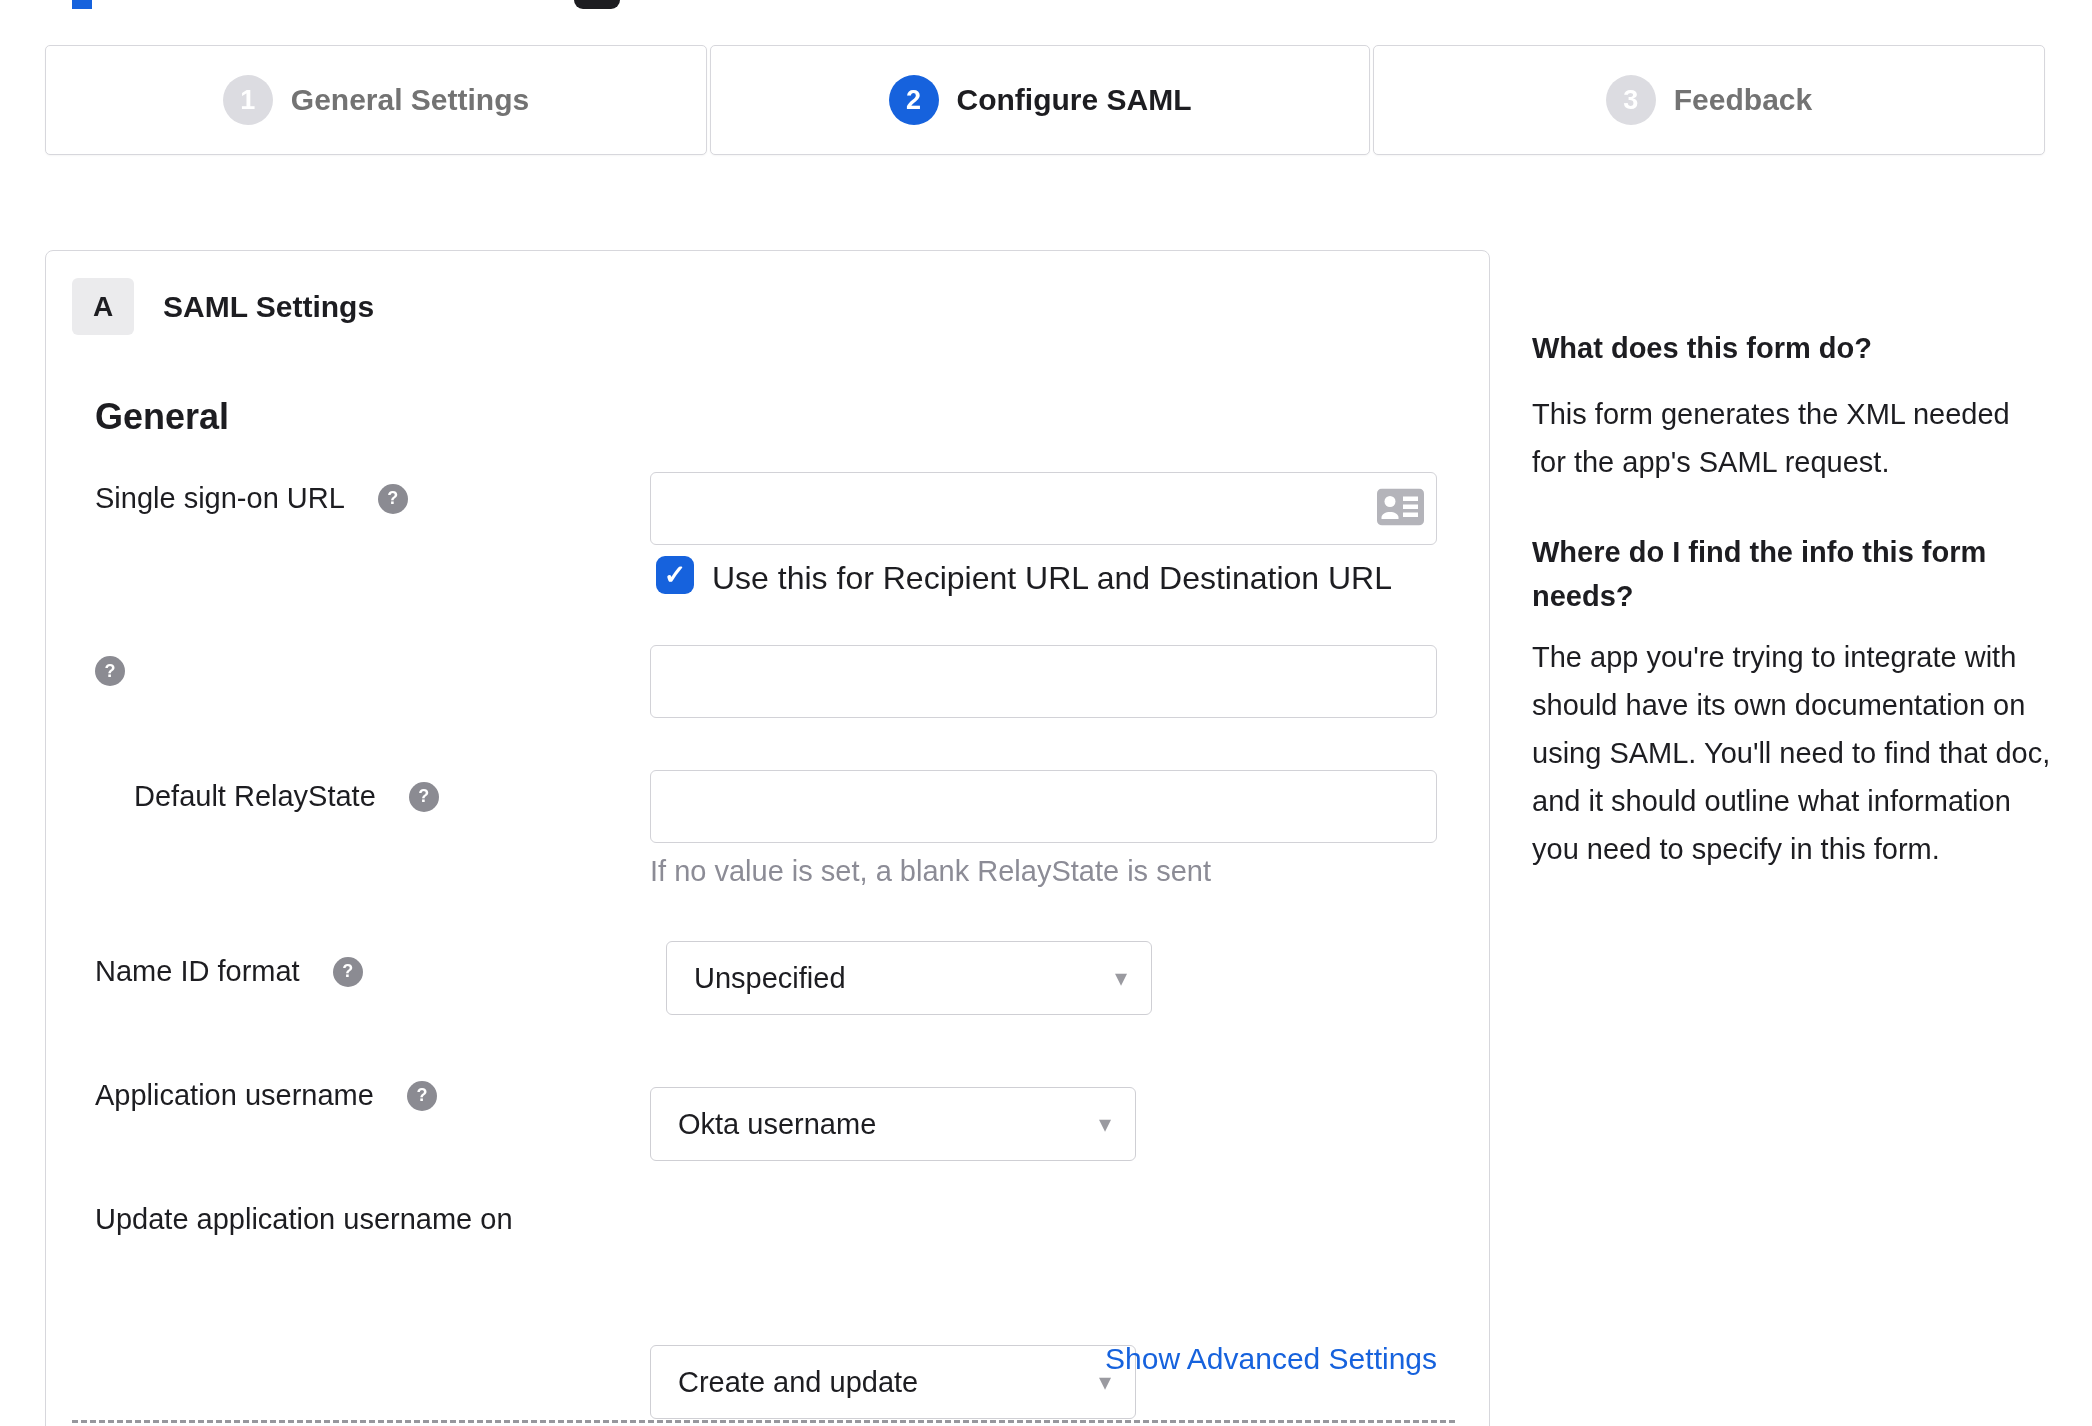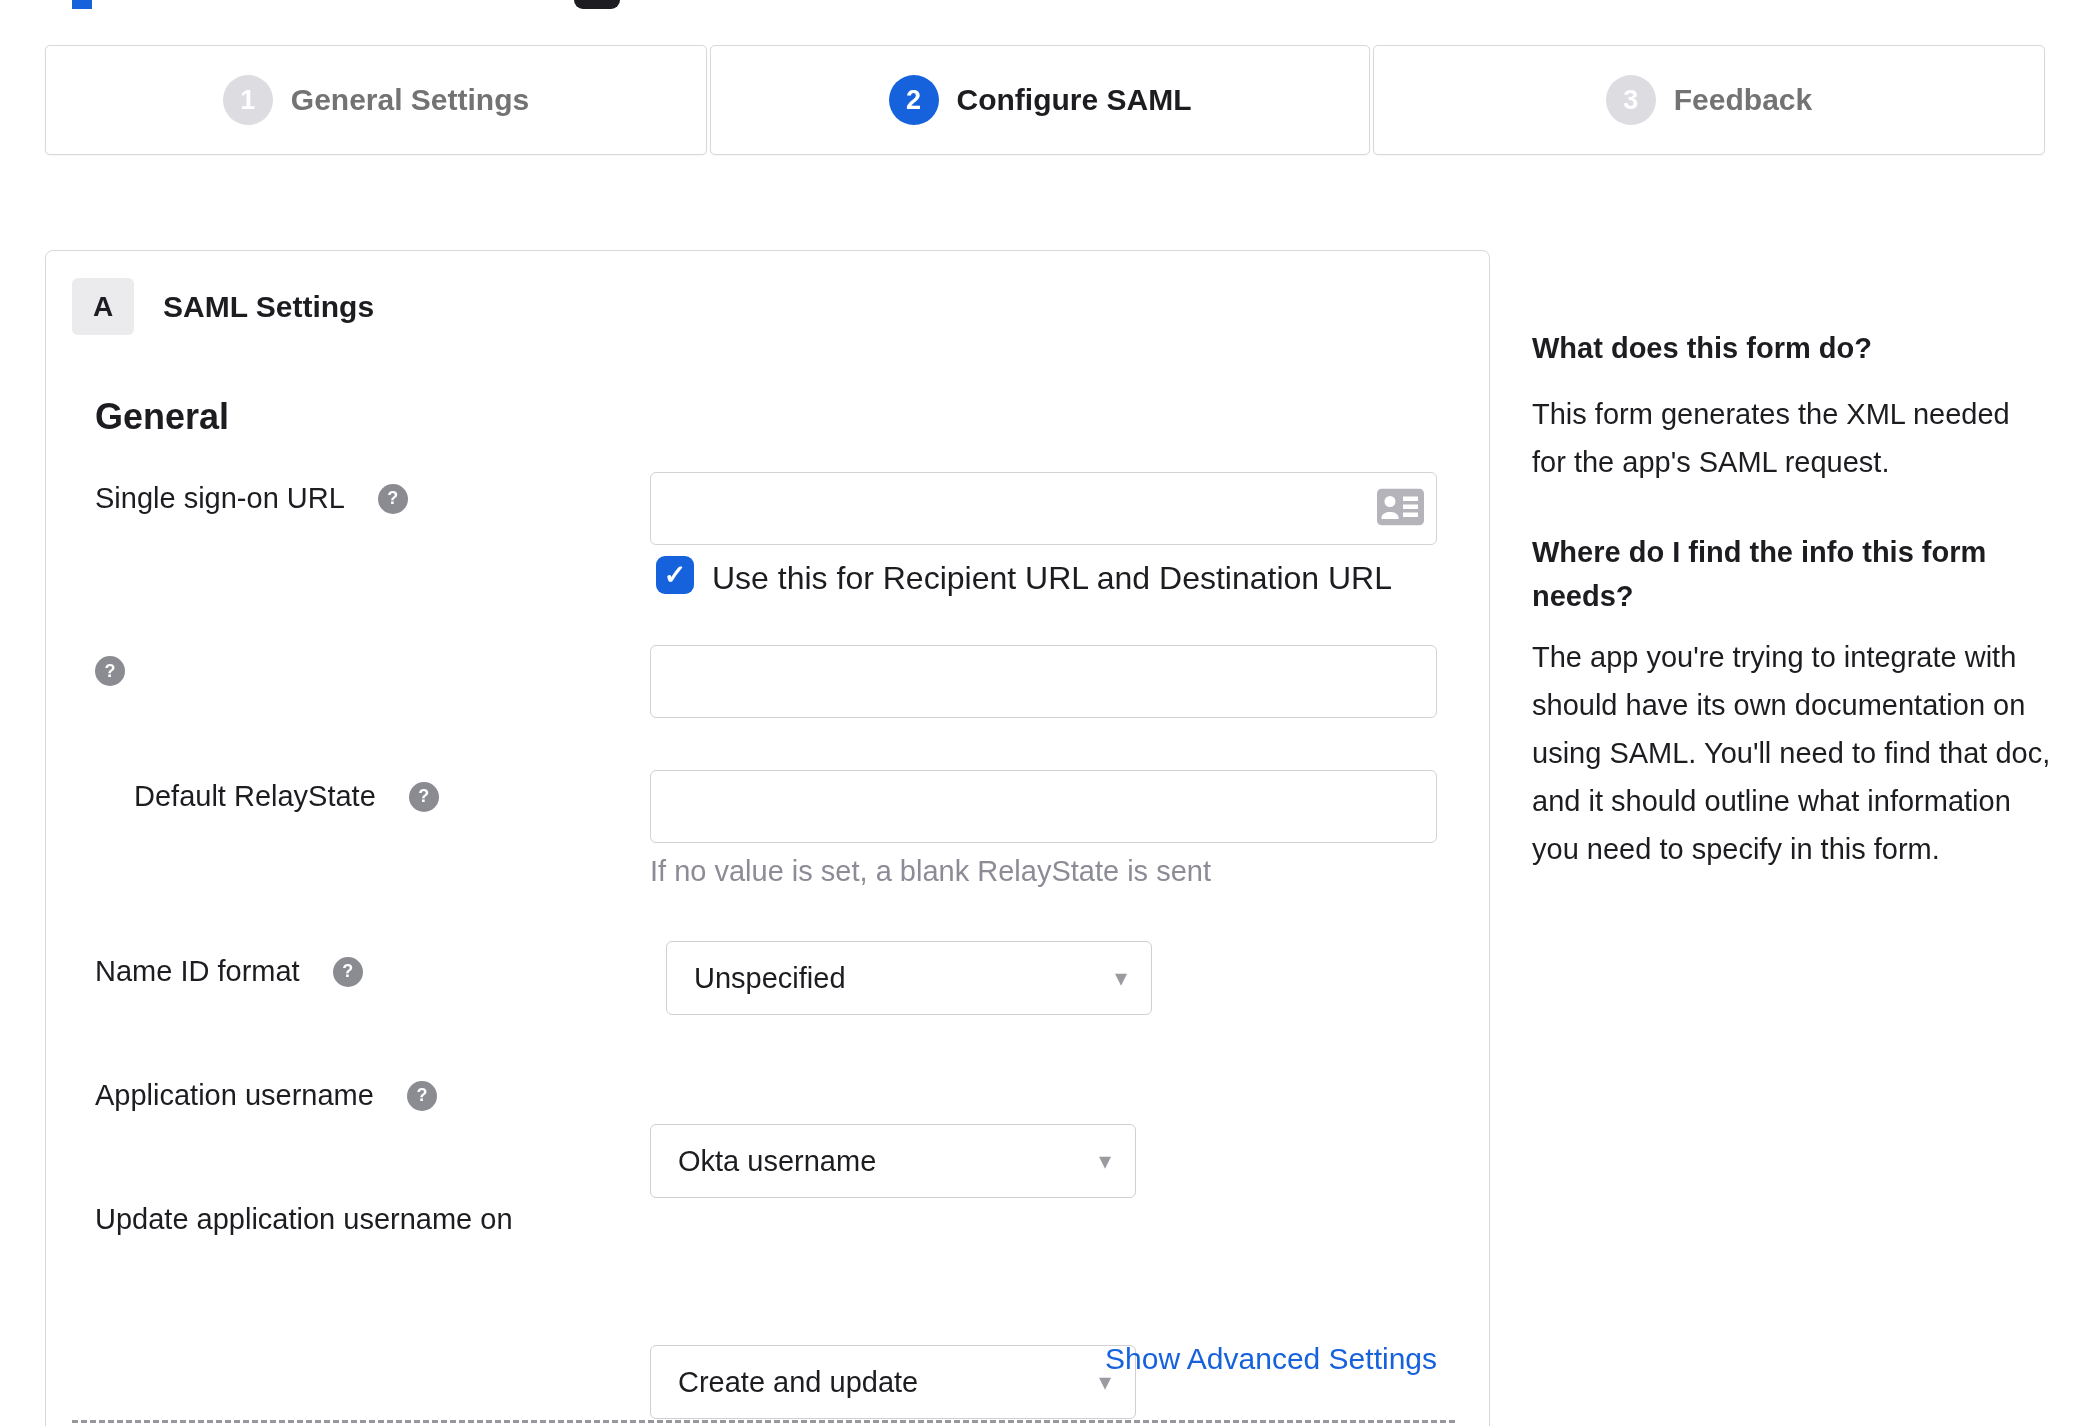--- a/index.html
+++ b/index.html
@@ -135,21 +135,21 @@
   <span class="help-icon"></span>
 </div>
 <div class="abs select" style="left:650px; top:941px;margin-left:16px;">
   <span>Unspecified</span>
 </div>
 
 <div class="abs field-label" style="left:95px; top:1079px;">
   <span>Application username</span>
   <span class="help-icon"></span>
 </div>
-<div class="abs select" style="left:650px; top:1050px;">
+<div class="abs select" style="left:650px; top:1013px;">
   <span>Okta username</span>
 </div>
 
 <div class="abs field-label" style="left:95px; top:1203px;">
   <span>Update application username on</span>
 </div>
 <div class="abs select" style="left:650px; top:1189px;margin-top:8px;">
   <span>Create and update</span>
 </div>
 

